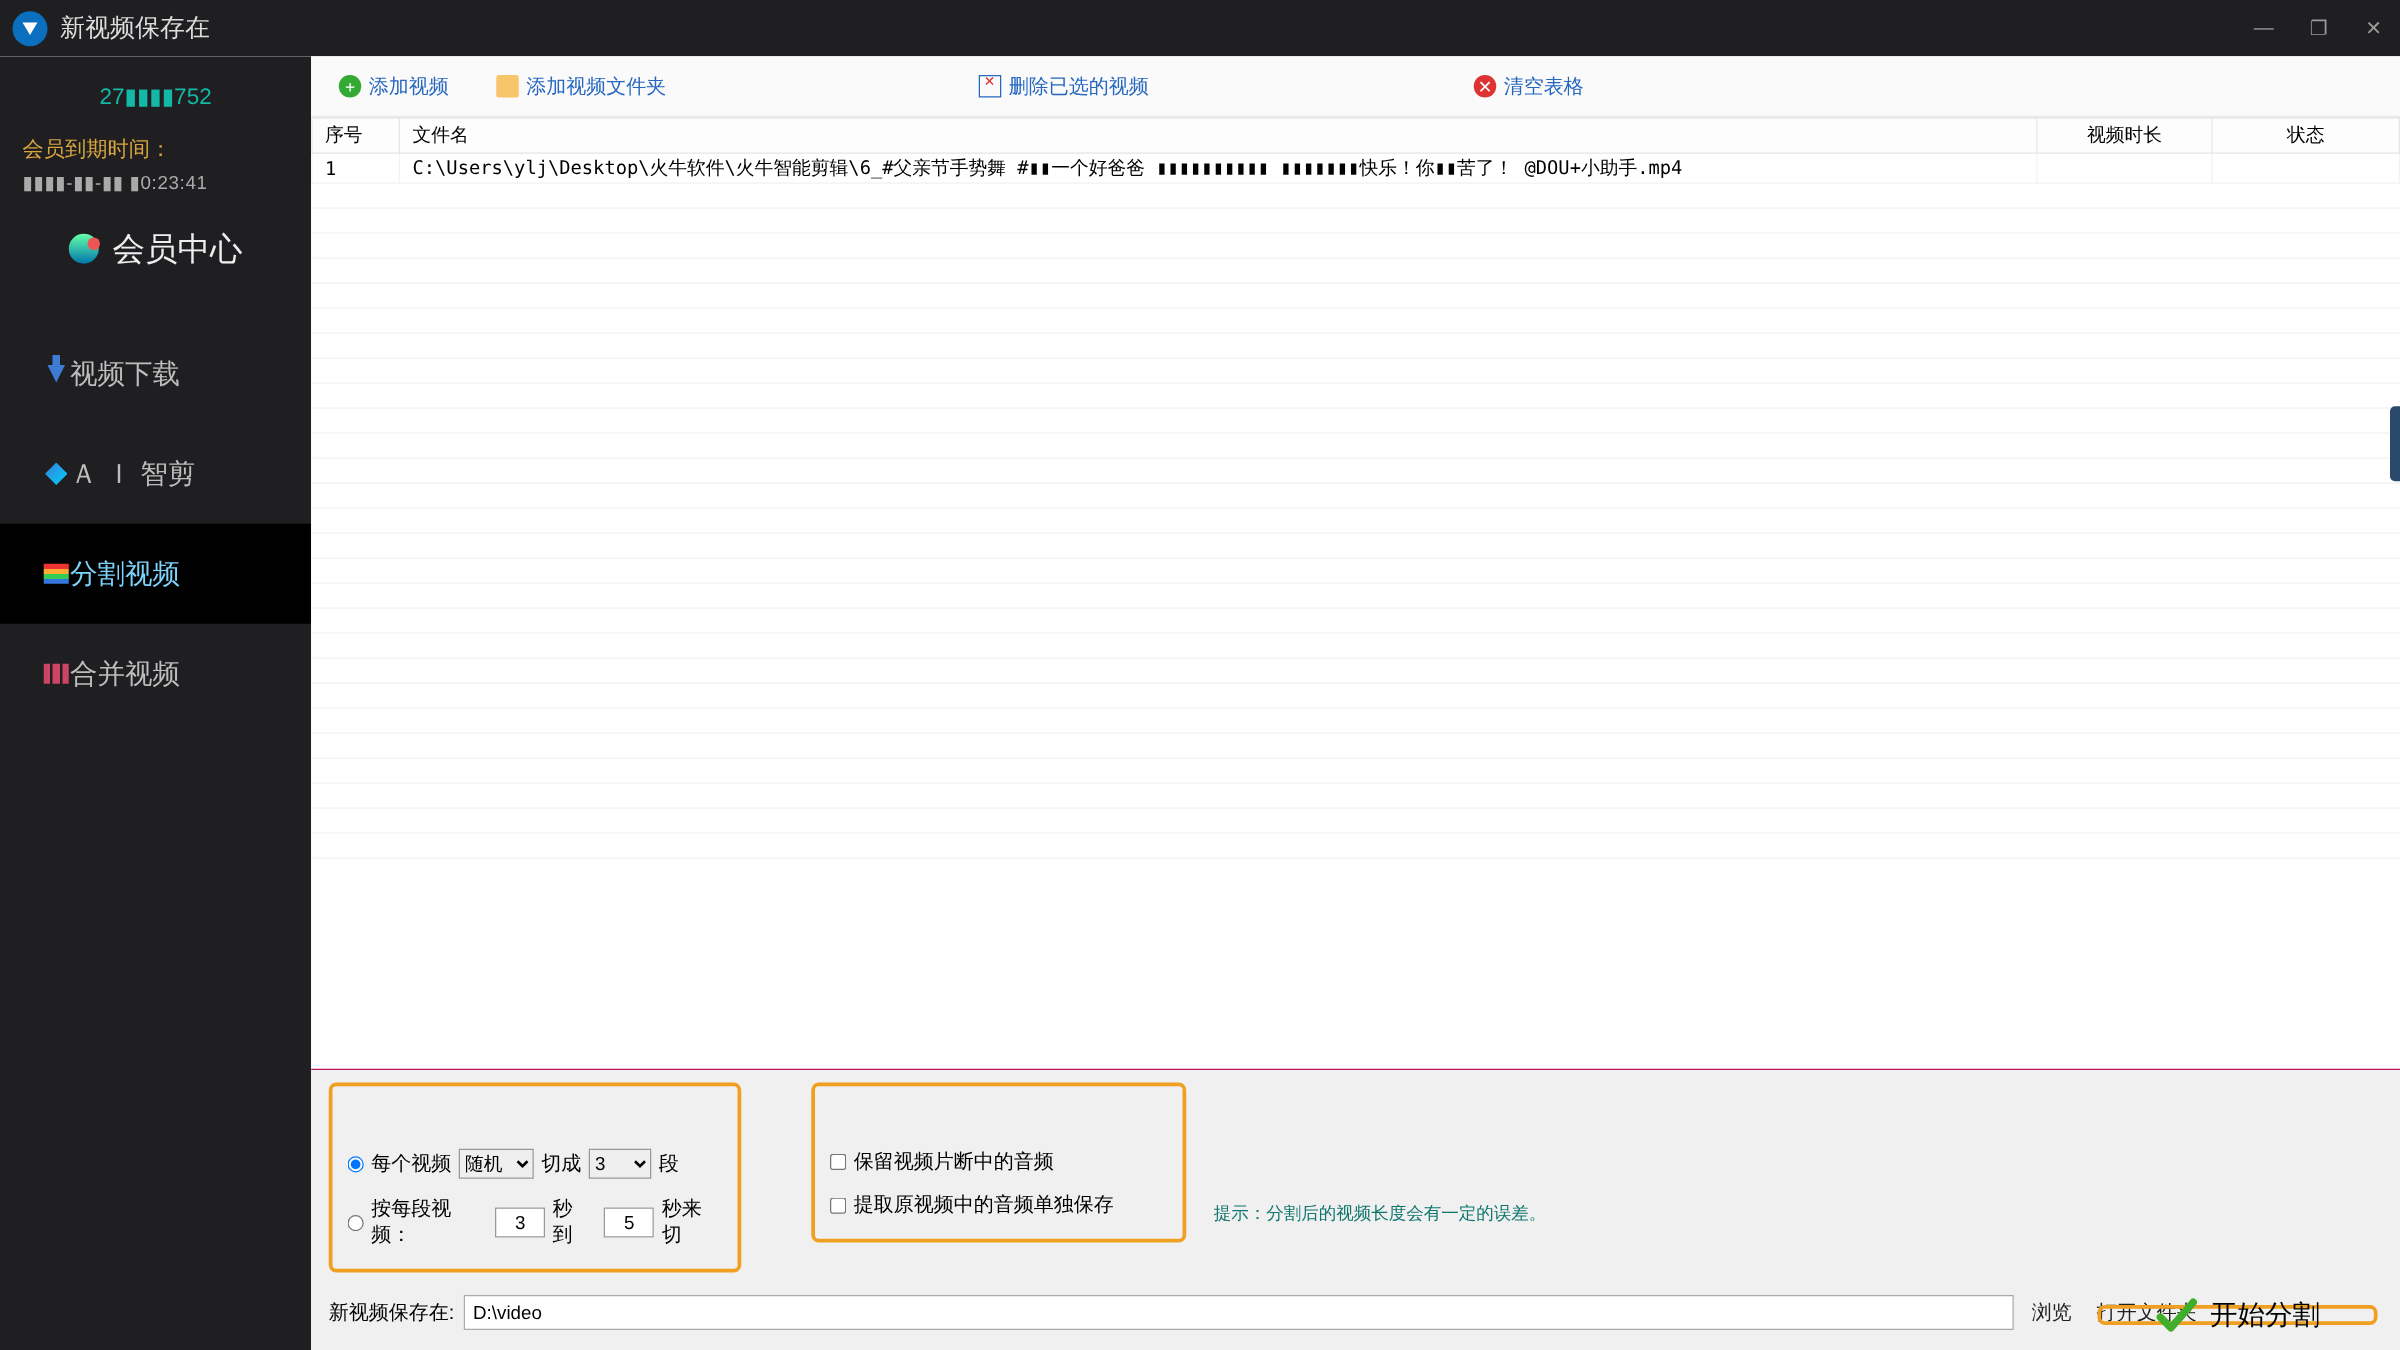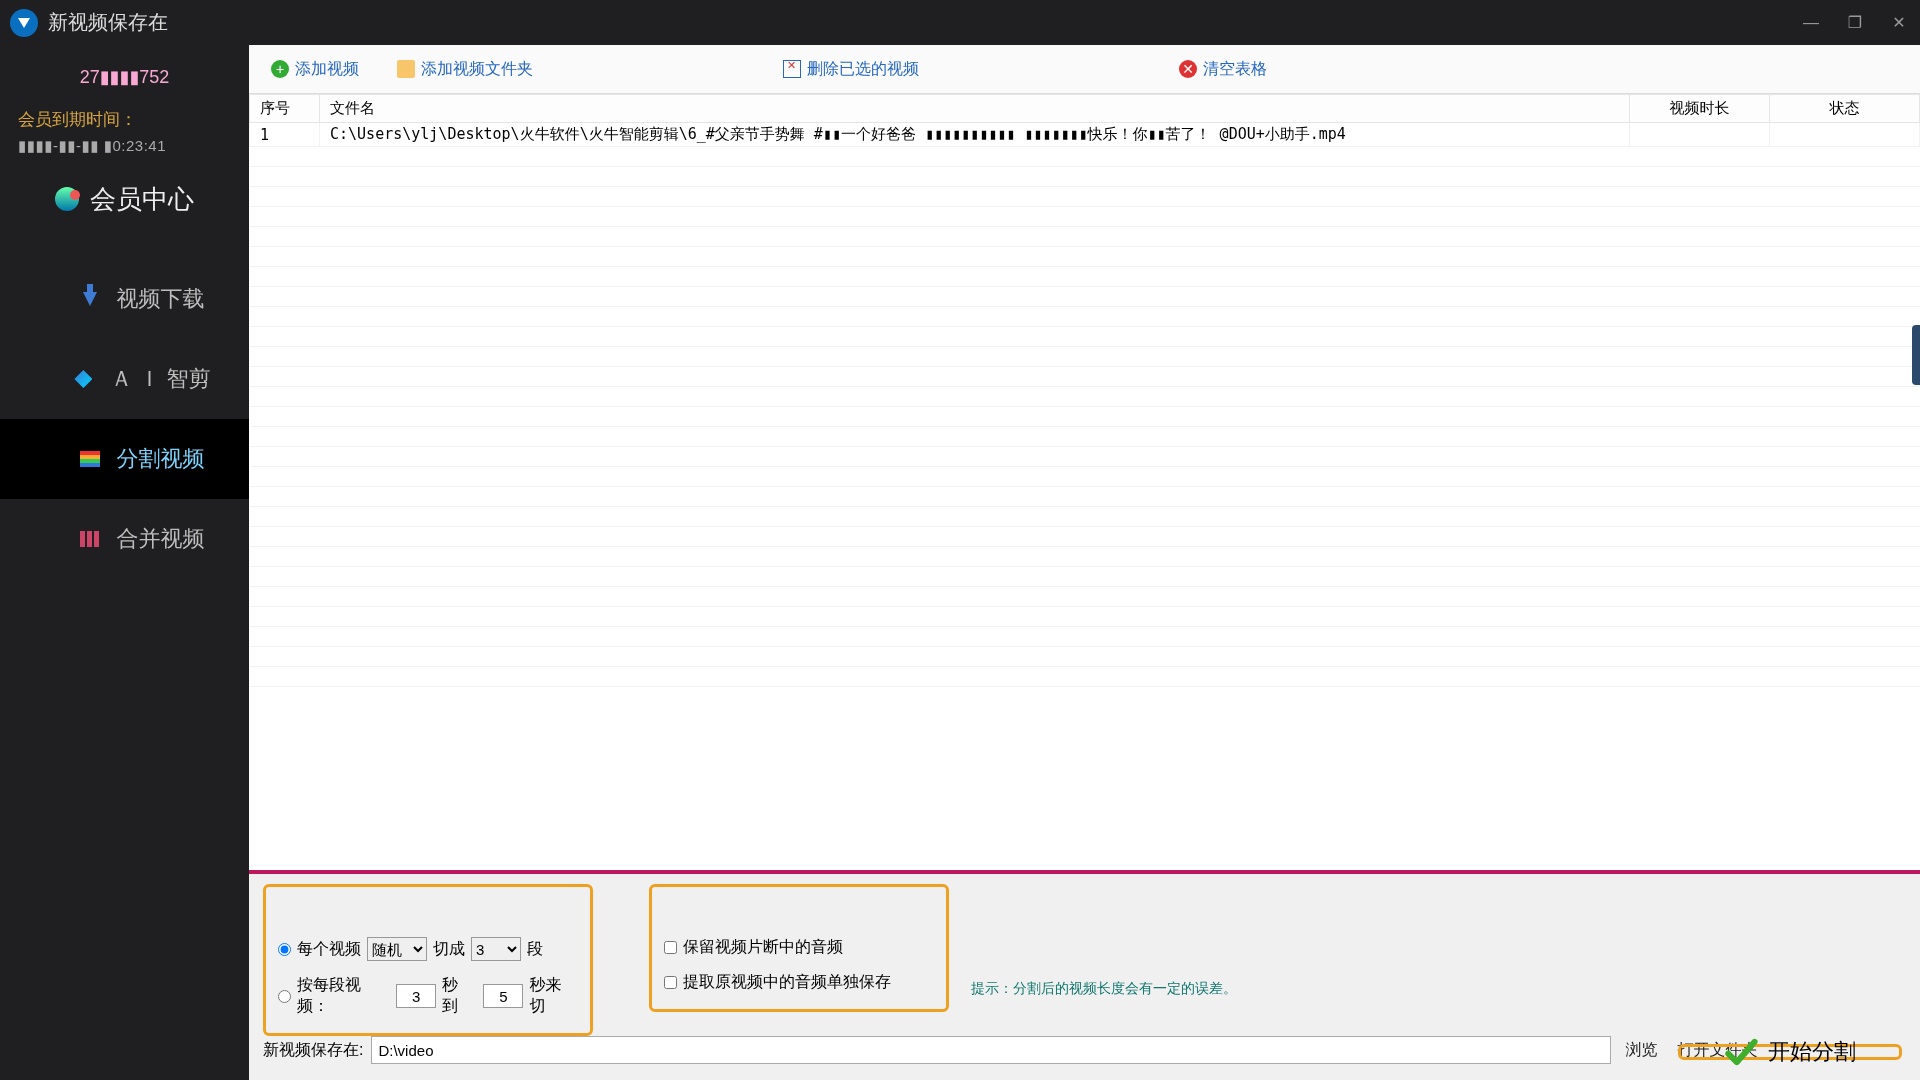--- a/index.html
+++ b/index.html
@@ -11,30 +11,30 @@
     .titlebar .logo-inner { width: 0; height: 0; border-left: 6px solid transparent; border-right: 6px solid transparent; border-top: 10px solid #fff; }
     .titlebar .title { font-size: 20px; font-weight: 400; flex: 0 0 auto; }
     .titlebar .win-controls { margin-left: auto; display: flex; gap: 22px; }
     .titlebar .win-btn { width: 22px; height: 22px; display: flex; align-items: center; justify-content: center; color: #999; font-size: 16px; cursor: pointer; }
 
     
     .body-row { flex: 1; display: flex; overflow: hidden; }
 
     
     .sidebar { width: 249px; background: #1f1f22; color: #ccc; display: flex; flex-direction: column; padding-top: 15px; }
-    .sidebar .user-id { color: #f9a8d4; font-size: 18px; text-align: center; padding: 6px 0; }
+    .sidebar .user-id { color: #14b8a6; font-size: 18px; text-align: center; padding: 6px 0; }
     .sidebar .membership-label { color: #d9a63e; font-size: 17px; padding: 14px 0 4px 18px; }
     .sidebar .membership-time { color: #aaa; font-size: 15px; padding: 2px 0 14px 18px; letter-spacing: .5px; filter: blur(.3px); }
 
     .sidebar .member-center { height: 60px; display: flex; align-items: center; justify-content: center; gap: 11px; font-size: 26px; color: #eee; font-family: KaiTi, "STKaiti", serif; }
     .member-center .mc-icon { width: 24px; height: 24px; background: linear-gradient(#6fa,#07a); border-radius: 50%; position: relative; }
     .member-center .mc-icon::after { content:''; position:absolute; left:15px; top:3px; width:10px; height:10px; background:#e55; border-radius:50%; }
 
     .sidebar .nav { margin-top: 30px; }
-    .nav-item { height: 80px; display: flex; align-items: center; gap: 16px; padding-left: 34px; font-size: 22px; color: #bdbdbd; cursor: pointer; justify-content: center; }
+    .nav-item { height: 80px; display: flex; align-items: center; padding-left: 34px; font-size: 22px; color: #bdbdbd; cursor: pointer; }
     .nav-item.active { background: #000; color: #7dd3fc; }
     .nav-icon { width: 22px; height: 22px; display: flex; align-items: center; justify-content: center; }
     .i-download { width:0;height:0;border-left:7px solid transparent;border-right:7px solid transparent;border-top:14px solid #3d7bd4; position:relative;}
     .i-download::before{content:'';position:absolute;top:-22px;left:-3px;width:6px;height:10px;background:#3d7bd4;}
     .i-ai { width:18px;height:18px; background: linear-gradient(135deg,#3a7bd5,#00d2ff); clip-path: polygon(50% 0,100% 50%,50% 100%,0 50%); }
     .i-split { width:20px;height:16px; background: linear-gradient(#e33 0 25%, #fa3 25% 50%, #3c5 50% 75%, #37d 75% 100%); }
     .i-merge { width:20px;height:16px;display:flex;gap:2px;}
     .i-merge span{flex:1;background:#c46;}
 
     
@@ -55,21 +55,21 @@
     .table-wrap { flex: 1; overflow: auto; background: #fff; border-top:1px solid #ddd; }
     table { width: 100%; border-collapse: collapse; font-size: 15px; }
     th { text-align: left; padding: 4px 10px; border: 1px solid #e5e5e5; font-weight: 400; background:#fdfdfd; }
     td { padding: 2px 10px; border: 1px solid #f2f2f2; font-family: Consolas,monospace; font-size:15px; }
     th.col-idx, td.col-idx { width: 70px; }
     th.col-dur, td.col-dur { width: 140px; text-align:center;}
     th.col-stat, td.col-stat { width: 150px; text-align:center;}
     .empty-row td { height: 20px; border:none; border-top:1px solid #f2f2f2;}
 
     
-    .panel { border-top:4px solid #be185d; background:#f0f0f0; padding: 10px 14px 16px; display:flex; flex-direction:column; }
+    .panel { border-top:1px solid #be185d; background:#f0f0f0; padding: 10px 14px 16px; display:flex; flex-direction:column; gap:18px; }
     .panel-row1 { display:flex; align-items:flex-start; gap:0; position:relative; }
     .group-box { border:3px solid #f0a020; border-radius:6px; padding:50px 14px 16px 12px; position:relative; }
     .group-left { width: 330px; }
     .group-mid { width: 300px; margin-left: 56px; }
     .opt-line { display:flex; align-items:center; gap:6px; font-size:16px; margin-bottom:14px; }
     .opt-line:last-child{margin-bottom:0;}
     .opt-line select, .opt-line input[type=text] { border:1px solid #999; height:24px; font-size:15px; }
     .sel-mode{width:60px;}
     .sel-seg{width:50px;}
     .num-in{width:40px; text-align:center;}

